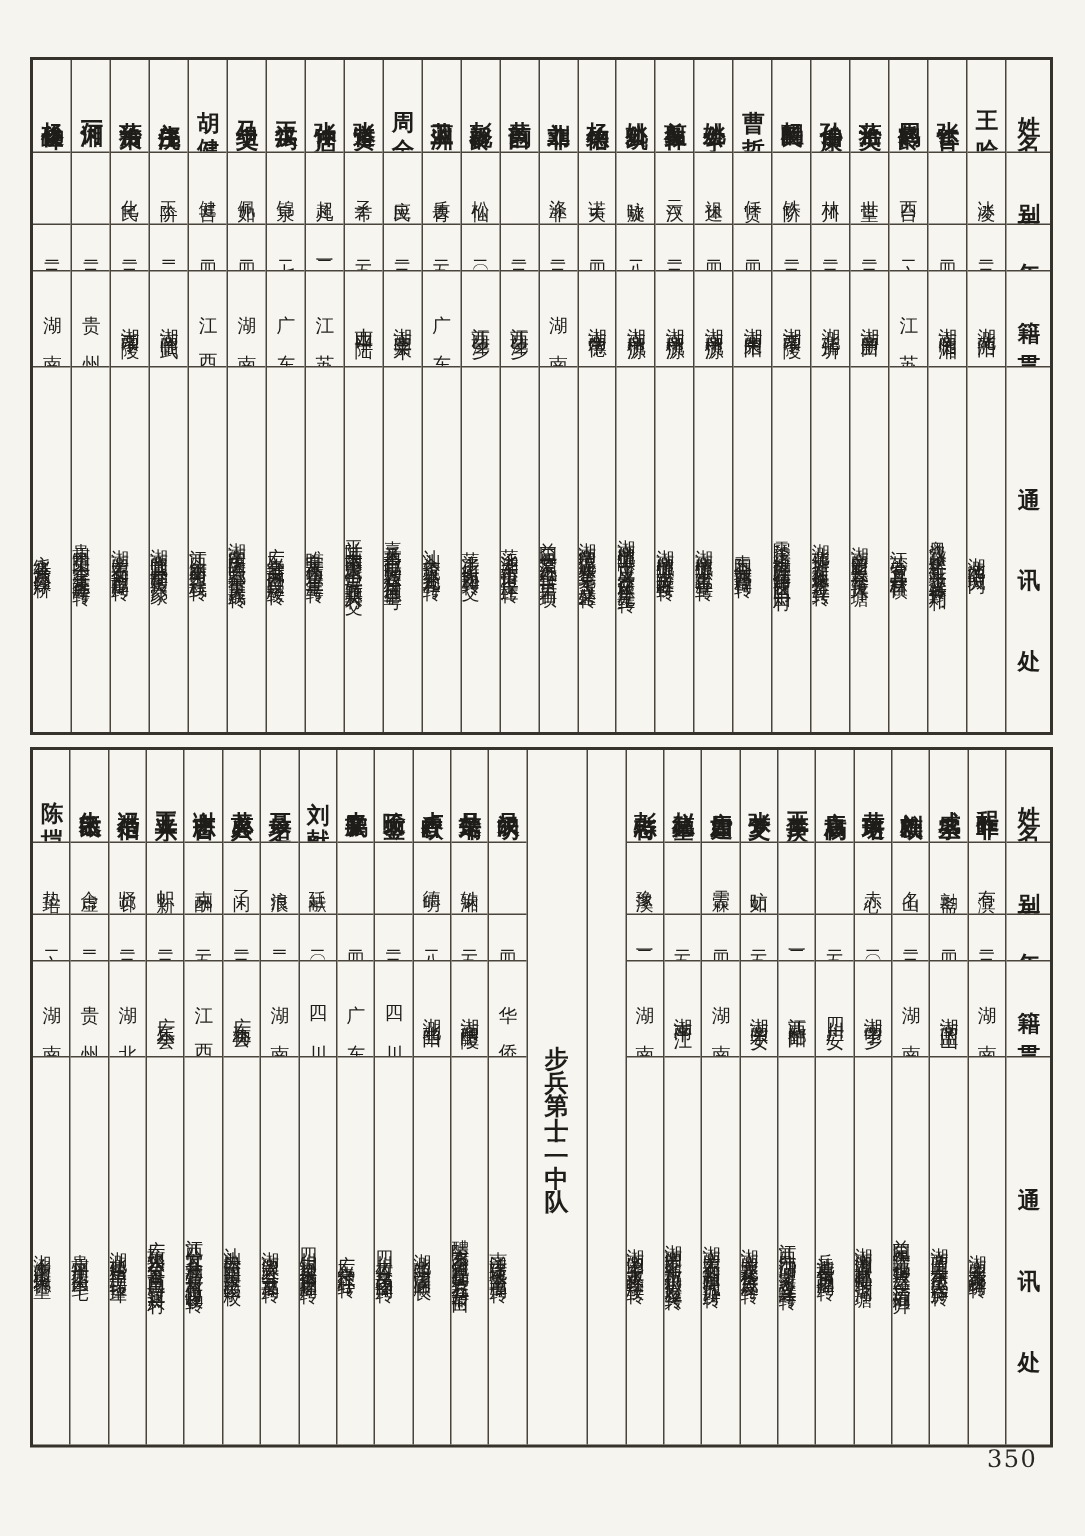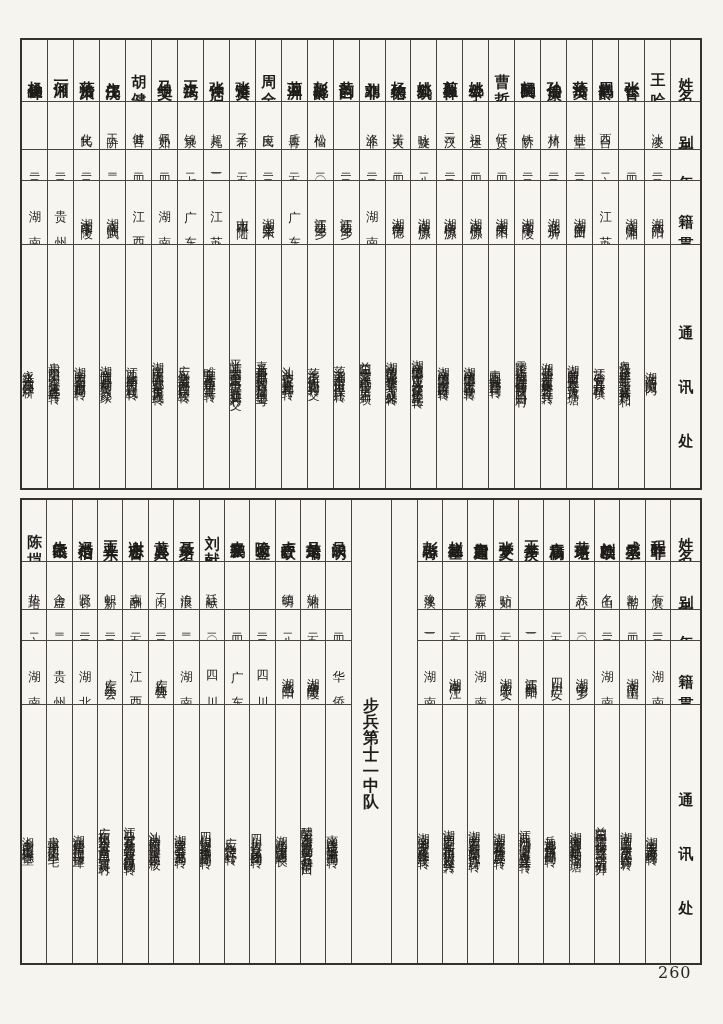--- a/index.html
+++ b/index.html
@@ -925,14 +925,14 @@
         </div>
         <div class="cell c-native">
           <span class="vtxt sp2">湖南</span>
         </div>
         <div class="cell c-addr">
           <span class="vtxt">湘乡南正街聚德堂</span>
         </div>
       </div>
     </div>
 
-  <div class="page-number">260</div>
+  <div class="page-number">350</div>
 </div>
 
 </body></html>

